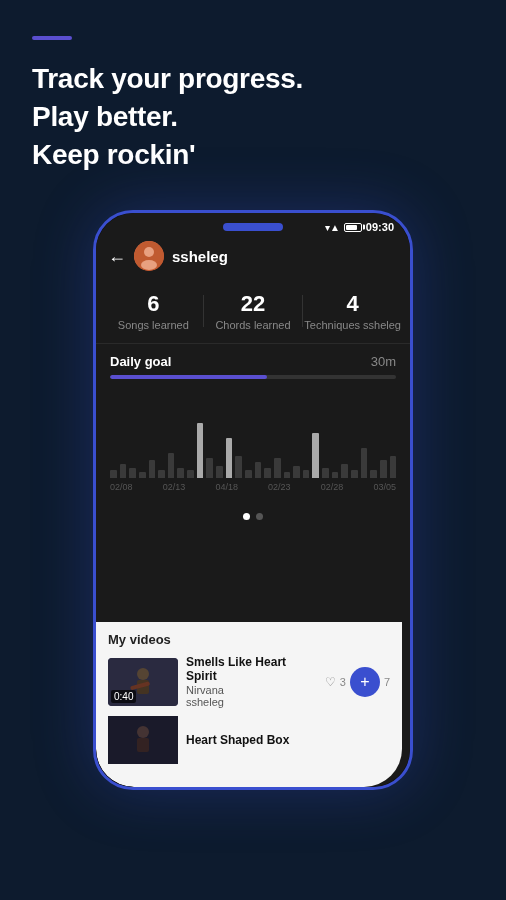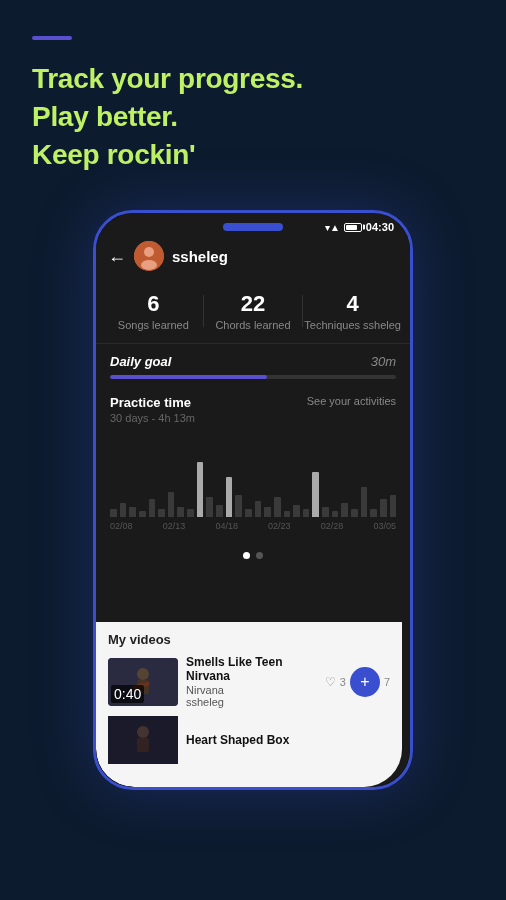--- a/index.html
+++ b/index.html
@@ -26,21 +26,21 @@
       border-radius: 2px;
       position: absolute;
       top: 36px;
       left: 32px;
     }
 
     .headline {
       position: absolute;
       top: 60px;
       left: 32px;
-      color: #bef264;
+      color: #ffffff;
       font-size: 28px;
       font-weight: 800;
       line-height: 1.35;
       letter-spacing: -0.3px;
     }
 
     
     .phone-frame {
       position: absolute;
       top: 210px;
@@ -200,21 +200,20 @@
     .stat-divider {
       width: 1px;
       background: #333;
       margin: 4px 0;
     }
 
     
     .daily-goal-section {
       padding: 10px 14px 6px;
       background: #1a1a1a;
-      font-style: italic;
     }
 
     .daily-goal-header {
       display: flex;
       justify-content: space-between;
       align-items: center;
       margin-bottom: 6px;
     }
 
     .daily-goal-label {
@@ -375,21 +374,21 @@
       align-items: center;
       justify-content: center;
     }
 
     .video-duration {
       position: absolute;
       bottom: 3px;
       left: 3px;
       background: rgba(0,0,0,0.7);
       color: white;
-      font-size: 14px;
+      font-size: 10px;
       padding: 1px 3px;
       border-radius: 2px;
     }
 
     .video-info {
       flex: 1;
     }
 
     .video-song-title {
       color: #111;
@@ -481,21 +480,21 @@
   <div class="phone-frame">
     <div class="phone-notch"></div>
     <div class="phone-screen">
 
       <div class="status-bar">
         <div class="status-bar-icons">
           <span class="wifi-icon">▾▲</span>
           <div class="battery-icon">
             <div class="battery-fill"></div>
           </div>
-          <span class="status-time">04:30</span>
+          <span class="status-time">09:30</span>
         </div>
       </div>
 
       <div class="app-header">
         <span class="back-arrow">←</span>
         <div class="avatar">
 
           <svg width="30" height="30" viewBox="0 0 30 30">
             <circle cx="15" cy="15" r="15" fill="#c05a30"></circle>
             <circle cx="15" cy="11" r="5" fill="#e8a080"></circle>
@@ -525,29 +524,20 @@
       <div class="daily-goal-section">
         <div class="daily-goal-header">
           <span class="daily-goal-label">Daily goal</span>
           <span class="daily-goal-value">30m</span>
         </div>
         <div class="progress-bar-track">
           <div class="progress-bar-fill" style="width: 55%"></div>
         </div>
       </div>
 
-      <div class="practice-section">
-        <div class="practice-header">
-          <div>
-            <div class="practice-title">Practice time</div>
-            <div class="practice-subtitle">30 days - 4h 13m</div>
-          </div>
-          <span class="see-activities">See your activities</span>
-        </div>
-      </div>
 
       <div class="chart-container">
         <div class="chart-bars">
 
           <div class="chart-bar" style="height:8px"></div>
           <div class="chart-bar" style="height:14px"></div>
           <div class="chart-bar" style="height:10px"></div>
           <div class="chart-bar" style="height:6px"></div>
           <div class="chart-bar" style="height:18px"></div>
           <div class="chart-bar" style="height:8px"></div>
@@ -601,21 +591,21 @@
                 <rect width="70" height="48" fill="#2a2a40"></rect>
 
                 <circle cx="35" cy="16" r="6" fill="#554433"></circle>
                 <rect x="29" y="22" width="12" height="14" rx="2" fill="#443322"></rect>
                 <rect x="22" y="25" width="20" height="4" rx="2" fill="#663322" transform="rotate(-15,35,27)"></rect>
               </svg>
             </div>
             <span class="video-duration">0:40</span>
           </div>
           <div class="video-info">
-            <div class="video-song-title">Smells Like Teen Nirvana</div>
+            <div class="video-song-title">Smells Like Heart Spirit</div>
             <div class="video-artist">Nirvana</div>
             <div class="video-user">ssheleg</div>
           </div>
           <div class="video-actions">
             <span class="heart-icon">♡</span>
             <span class="like-count">3</span>
             <div class="fab-button">+</div>
             <span class="video-count">7</span>
           </div>
         </div>

